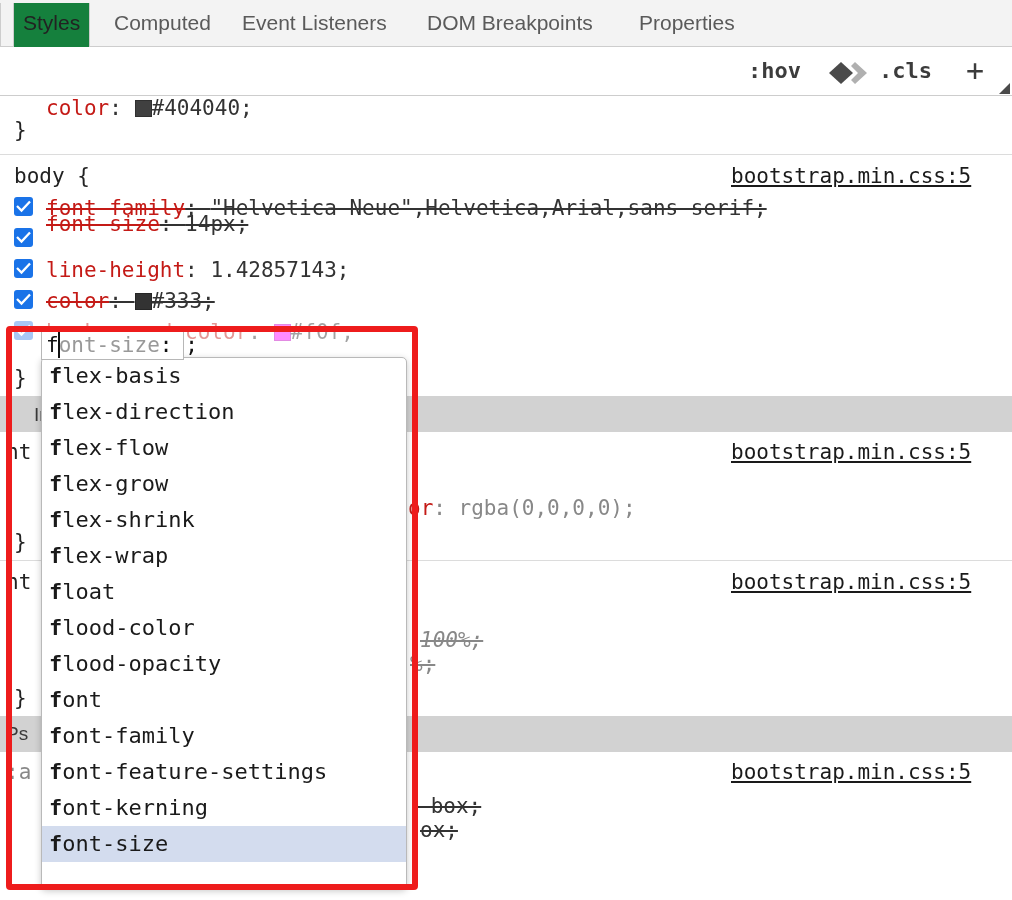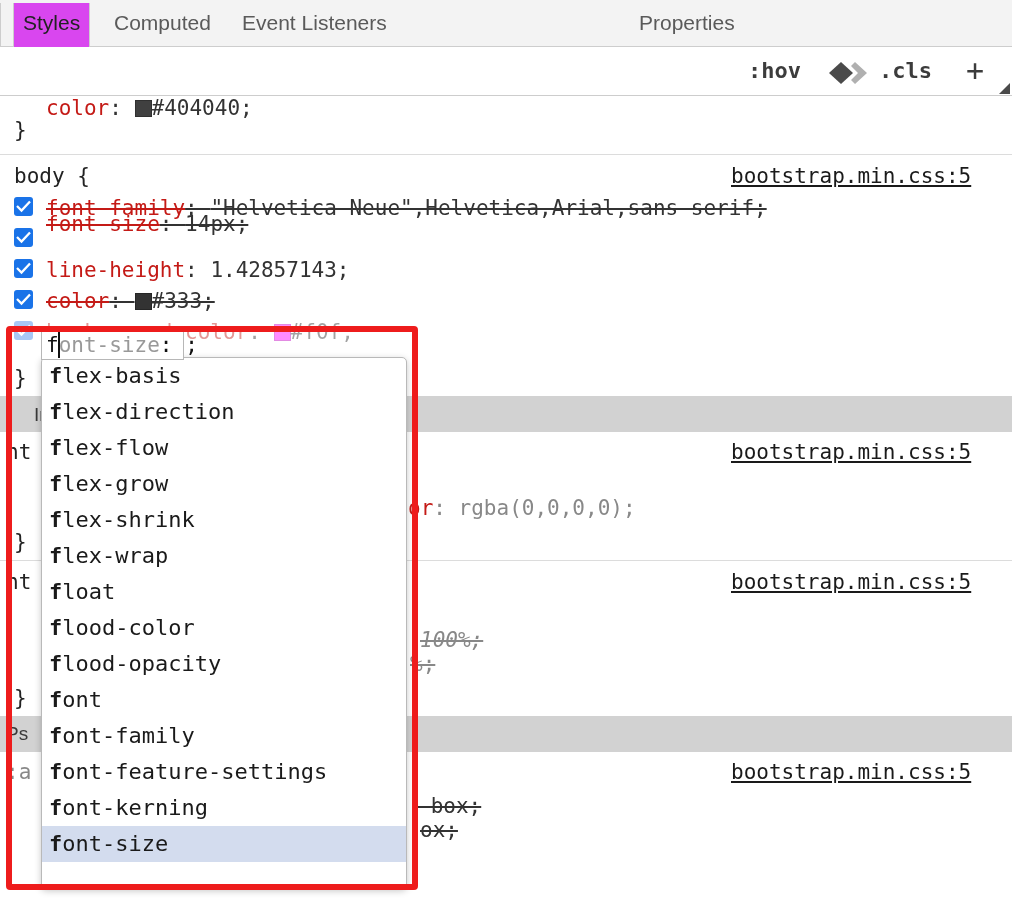--- a/index.html
+++ b/index.html
@@ -25,21 +25,21 @@
     position: absolute; top: 3px; height: 43px;
     font-family: "Liberation Sans", sans-serif;
     font-size: 21px;
     color: #5a5a5a;
     line-height: 40px;
     padding: 0 9px;
     box-sizing: border-box;
     white-space: nowrap;
   }
   .tab.selected {
-    background: #d946ef;
+    background: #15803d;
     color: #222;
     border-left: 1px solid #cdcdcd;
     border-right: 1px solid #cdcdcd;
     height: 44px;
   }
   #tab-left-edge {
     position: absolute; left: 0; top: 3px;
     width: 1px; height: 44px; background: #cdcdcd;
   }
 
@@ -210,20 +210,21 @@
   }
 </style>
 </head>
 <body>
 
 <div id="tabbar">
   <div id="tab-left-edge"></div>
   <div class="tab selected" style="left:13px;">Styles</div>
   <div class="tab" style="left:105px;">Computed</div>
   <div class="tab" style="left:233px;">Event Listeners</div>
+  <div class="tab" style="left:418px;">DOM Breakpoints</div>
   <div class="tab" style="left:630px;">Properties</div>
 </div>
 
 <div id="filterbar">
   <div class="tbtn" id="hov-btn">:hov</div>
   <div id="layers-icon">
     <svg width="42" height="24" viewBox="0 0 42 24">
       <polygon points="13,1 25,12 13,23 1,12" fill="#4a4a4a"></polygon>
       <polygon points="27,1 39,12 27,23 23,19 30,12 23,5" fill="#b0b0b0"></polygon>
     </svg>

